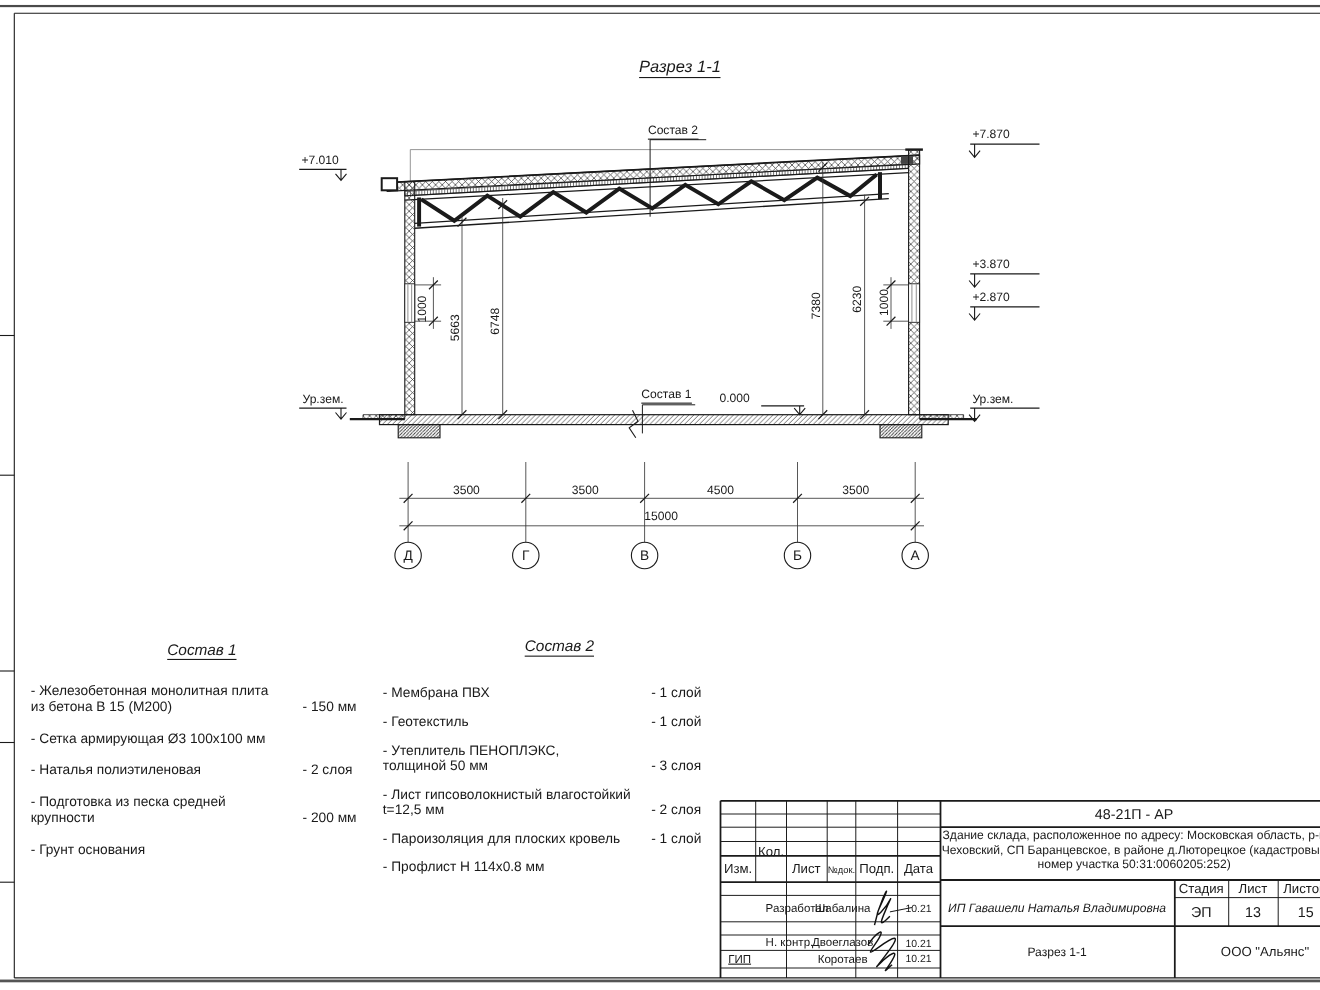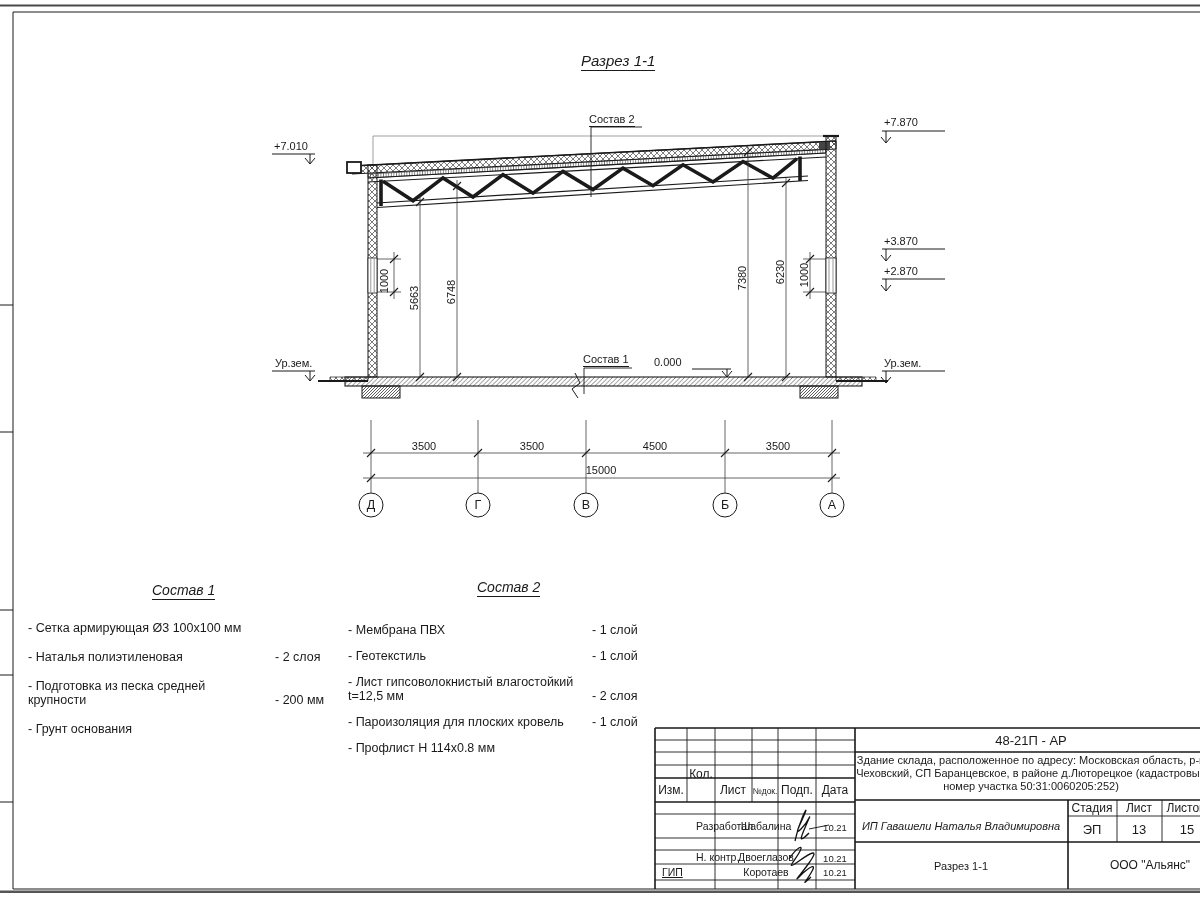--- a/index.html
+++ b/index.html
@@ -257,20 +257,25 @@
 
 <div class="cc" style="left:371px;top:505px;font-size:12.5px;">Д</div>
 <div class="cc" style="left:478px;top:505px;font-size:12.5px;">Г</div>
 <div class="cc" style="left:586px;top:505px;font-size:12.5px;">В</div>
 <div class="cc" style="left:725px;top:505px;font-size:12.5px;">Б</div>
 <div class="cc" style="left:832px;top:505px;font-size:12.5px;">А</div>
 
 <div class="abs list-head ul" style="left:152px;top:582px;">Состав 1</div>
 <div class="spec s1" style="left:28px;top:621px;width:301px;">
   <div class="row">
+    <span class="nm">- Железобетонная  монолитная плита
+из бетона В 15 (М200)</span>
+    <span class="val">- 150 мм</span>
+  </div>
+  <div class="row">
     <span class="nm">- Сетка армирующая Ø3 100х100 мм</span>
     <span class="val"></span>
   </div>
   <div class="row">
     <span class="nm">- Наталья полиэтиленовая</span>
     <span class="val">-  2 слоя</span>
   </div>
   <div class="row">
     <span class="nm">- Подготовка из песка средней
 крупности</span>
@@ -284,20 +289,25 @@
 
 <div class="abs list-head ul" style="left:477px;top:579px;">Состав 2</div>
 <div class="spec s2" style="left:348px;top:623px;width:298px;">
   <div class="row">
     <span class="nm">- Мембрана ПВХ</span>
     <span class="val">- 1 слой</span>
   </div>
   <div class="row">
     <span class="nm">- Геотекстиль</span>
     <span class="val">- 1 слой</span>
+  </div>
+  <div class="row">
+    <span class="nm">- Утеплитель ПЕНОПЛЭКС,
+толщиной 50 мм</span>
+    <span class="val">- 3 слоя</span>
   </div>
   <div class="row">
     <span class="nm">- Лист гипсоволокнистый влагостойкий
 t=12,5 мм</span>
     <span class="val">- 2 слоя</span>
   </div>
   <div class="row">
     <span class="nm">- Пароизоляция для плоских кровель</span>
     <span class="val">- 1 слой</span>
   </div>

